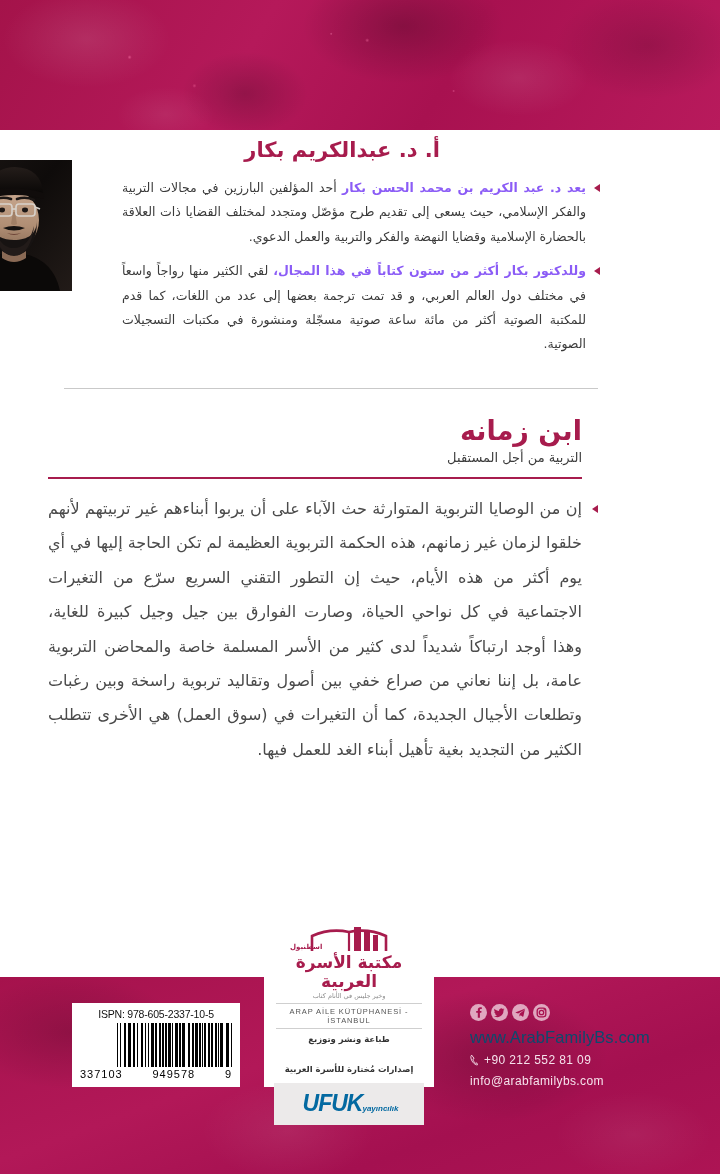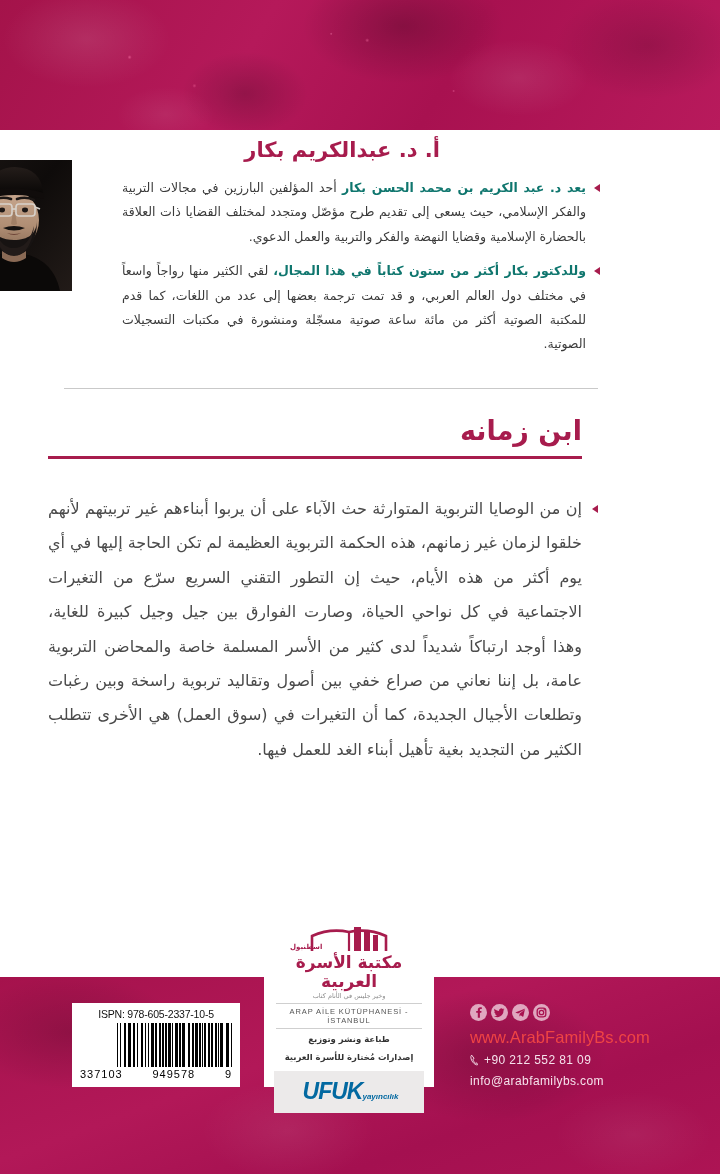--- a/index.html
+++ b/index.html
@@ -107,21 +107,21 @@
     color: #3b3b3b;
     font-size: 12.5px;
     line-height: 1.95;
     text-align: justify;
     text-align-last: right;
     direction: rtl;
     padding-right: 14px;
     margin-bottom: 8px;
   }
   .bio-para.second { margin-top: 10px; }
-  .bio-para .lead { font-weight: bold; color: #0f766e; }
+  .bio-para .lead { font-weight: bold; color: #8b5cf6; }
   .tri {
     position: absolute;
     top: 8px;
     right: 0;
     width: 0; height: 0;
     border-top: 4px solid transparent;
     border-bottom: 4px solid transparent;
     border-right: 6px solid #a71c4d;
   }
 
@@ -314,21 +314,21 @@
     font-family: "Liberation Sans", sans-serif;
   }
   .social-row {
     display: flex;
     gap: 4px;
     margin-bottom: 4px;
   }
   .social-row svg { display:block; }
   .contact-site {
     font-size: 16.5px;
-    color: #ef4444;
+    color: #0c4a6e;
     letter-spacing: 0.1px;
     line-height: 1.5;
   }
   .contact-line {
     font-size: 12px;
     color: #f6e2ec;
     line-height: 1.75;
     display: flex;
     align-items: center;
     gap: 4px;
@@ -408,20 +408,21 @@
         <div class="bio-para second">
           <span class="tri"></span><span class="lead">وللدكتور بكار أكثر من ستون كتاباً في هذا المجال،</span><span> لقي الكثير منها رواجاً واسعاً في مختلف دول العالم العربي، و قد تمت ترجمة بعضها إلى عدد من اللغات، كما قدم للمكتبة الصوتية أكثر من مائة ساعة صوتية مسجّلة ومنشورة في مكتبات التسجيلات الصوتية.</span>
         </div>
       </div>
     </div>
 
     <div class="hr-thin"></div>
 
     <div class="title-block">
       <div class="book-title">ابن زمانه</div>
+      <div class="book-subtitle">التربية من أجل المستقبل</div>
       <div class="hr-thick"></div>
     </div>
 
     <div class="blurb">
       <span class="tri"></span><span>إن من الوصايا التربوية المتوارثة حث الآباء على أن يربوا أبناءهم غير تربيتهم لأنهم خلقوا لزمان غير زمانهم، هذه الحكمة التربوية العظيمة لم تكن الحاجة إليها في أي يوم أكثر من هذه الأيام، حيث إن التطور التقني السريع سرّع من التغيرات الاجتماعية في كل نواحي الحياة، وصارت الفوارق بين جيل وجيل كبيرة للغاية، وهذا أوجد ارتباكاً شديداً لدى كثير من الأسر المسلمة خاصة والمحاضن التربوية عامة، بل إننا نعاني من صراع خفي بين أصول وتقاليد تربوية راسخة  وبين رغبات وتطلعات الأجيال الجديدة، كما أن التغيرات في (سوق العمل) هي الأخرى تتطلب الكثير من التجديد بغية تأهيل أبناء الغد للعمل فيها.</span>
     </div>
 
     <div class="seal">
       <svg width="104" height="104" viewBox="0 0 104 104">
         <defs>
@@ -537,21 +538,21 @@
     </div>
     <div class="pub-name-ar">
       <span class="pub-istanbul">اسطنبول</span>
       <span>مكتبة الأسرة العربية</span>
     </div>
     <div class="pub-tag-ar">وخير جليس في الأنام كتاب</div>
     <div class="pub-rule"></div>
     <div class="pub-name-tr">ARAP AİLE KÜTÜPHANESİ - İSTANBUL</div>
     <div class="pub-rule"></div>
     <div class="pub-line-ar">طباعة ونشر وتوزيع</div>
-    <div class="pub-line-ar" style="margin-top:4px">إصدارات مُختارة للأسرة العربية</div>
+    <div class="pub-line-ar" style="margin-top:16px">إصدارات مُختارة للأسرة العربية</div>
     <div class="ufuk-box">
       <span class="ufuk-wordmark">
         <span>UFUK</span><span class="ufuk-sub">yayıncılık</span>
       </span>
     </div>
   </div>
 
   <div class="contact">
     <div class="social-row">
       <svg width="17" height="17" viewBox="0 0 17 17">

